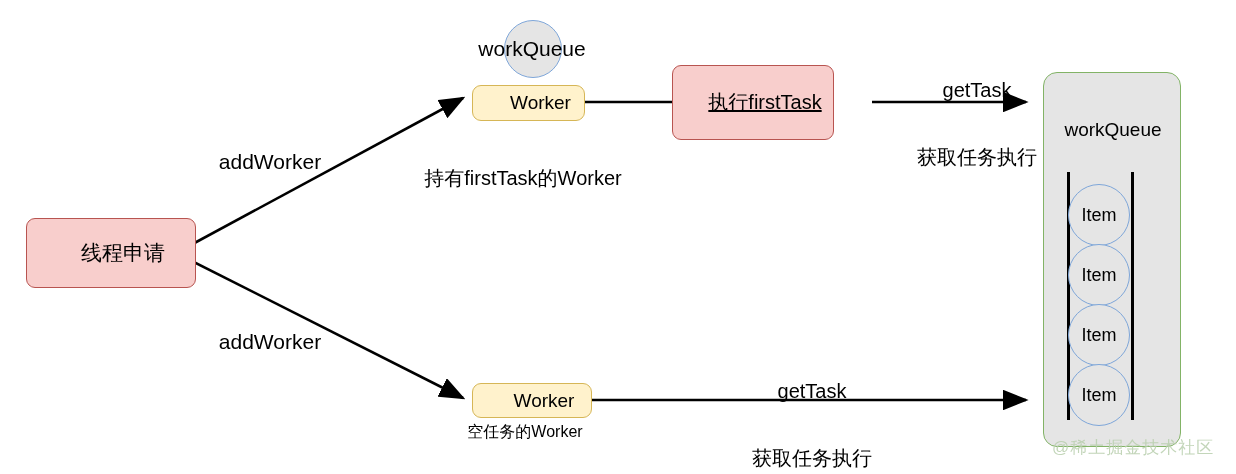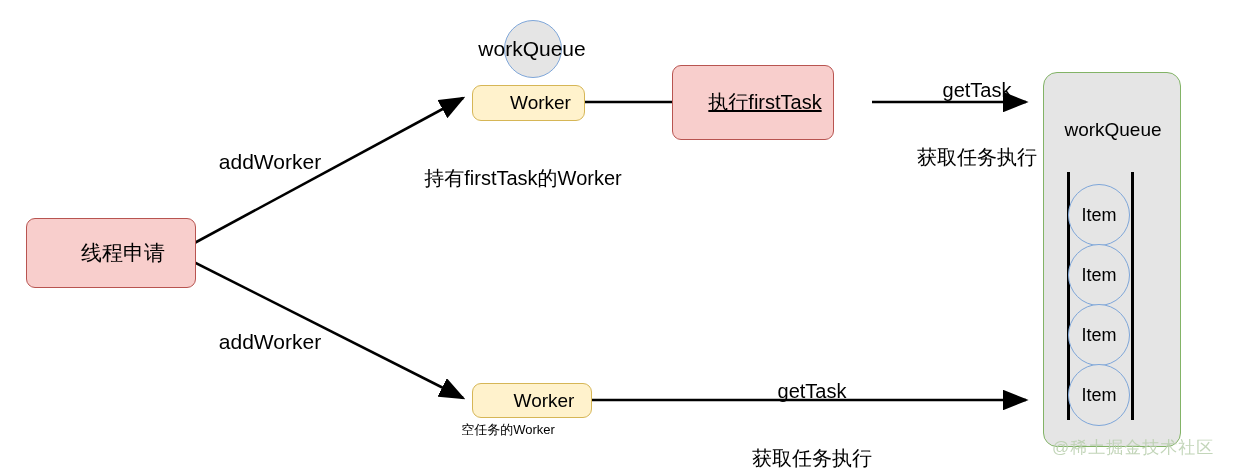--- a/index.html
+++ b/index.html
@@ -138,21 +138,21 @@
   <div class="node circle-blue" style="left:1068px; top:364px; width:62px; height:62px; font-size:18px;">
     <span>Item</span>
   </div>
 
   <div class="label" style="left:180px; top:150px; width:180px; font-size:21px;">addWorker</div>
 
   <div class="label" style="left:378px; top:127px; width:290px; font-size:20px;margin-top:40px;">持有firstTask的Worker</div>
 
   <div class="label" style="left:180px; top:330px; width:180px; font-size:21px;">addWorker</div>
 
-  <div class="label" style="left:388px; top:423px; width:240px; font-size:13px;">空任务的Worker</div>
+  <div class="label" style="left:405px; top:423px; width:240px; font-size:16px;">空任务的Worker</div>
 
   <div class="label" style="left:886px; top:34px; width:182px; font-size:20px;">
     <div>getTask</div>
     <div>获取任务执行</div>
   </div>
 
   <div class="label" style="left:692px; top:335px; width:240px; font-size:20px;">
     <div>getTask</div>
     <div>获取任务执行</div>
   </div>

